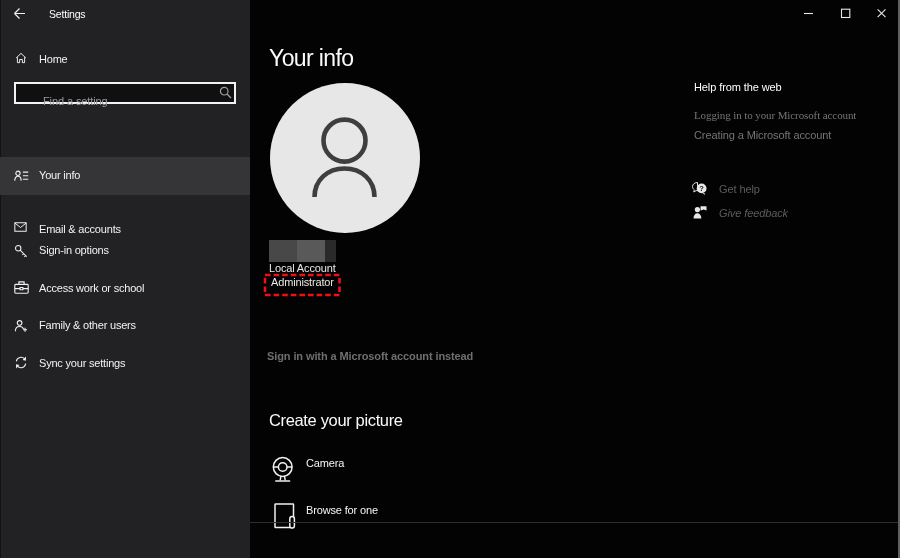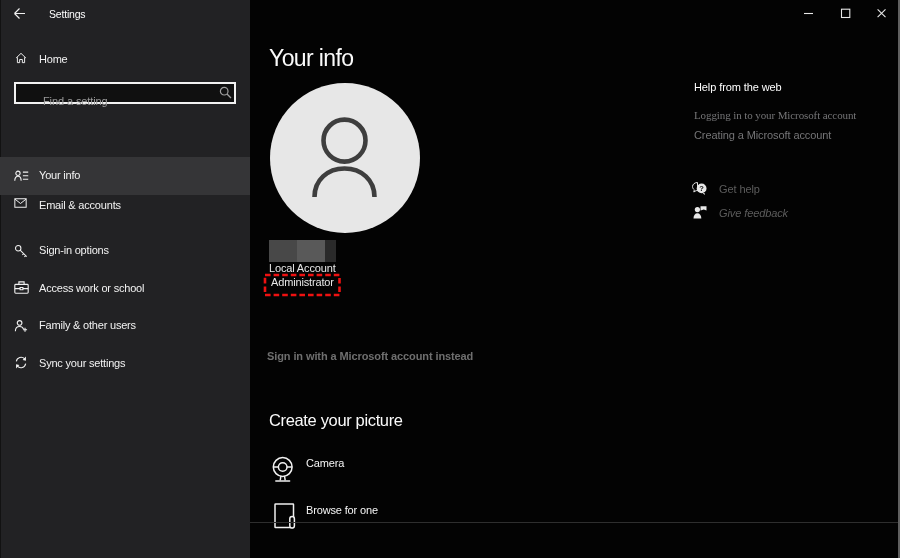--- a/index.html
+++ b/index.html
@@ -76,21 +76,21 @@
   <div class="t" id="accountsHdr">Accounts</div>
 
   <div class="navrow sel" style="top:156.5px;">
     <svg width="15" height="14" viewBox="0 0 16 15" fill="none" stroke="#f0f0f0" stroke-width="1.2">
       <circle cx="4.2" cy="4.6" r="2.3"></circle>
       <path d="M0.8 12.5 C0.8 9.4 2.3 7.8 4.2 7.8 C6.1 7.8 7.6 9.4 7.6 12.5"></path>
       <path d="M9.5 3.4 H15.2 M9.5 7.2 H15.2 M9.5 11 H15.2"></path>
     </svg>
     <div class="lbl">Your info</div>
   </div>
-  <div class="navrow" style="top:186px;text-align:center;">
+  <div class="navrow" style="top:210px;text-align:center;">
     <svg width="13" height="10" viewBox="0 0 15 12" fill="none" stroke="#f0f0f0" stroke-width="1.2">
       <rect x="0.7" y="0.9" width="13.6" height="10.2"></rect>
       <path d="M0.9 1.4 L7.5 6.6 L14.1 1.4"></path>
     </svg>
     <div class="lbl">Email &amp; accounts</div>
   </div>
   <div class="navrow" style="top:231.5px;">
     <svg width="14" height="14" viewBox="0 0 16 16" fill="none" stroke="#f0f0f0" stroke-width="1.2">
       <circle cx="4.8" cy="4.8" r="3.1"></circle>
       <path d="M7 7 L14.5 14.5 M11 11 L9.6 12.4 M13.3 13.3 L11.9 14.7"></path>

